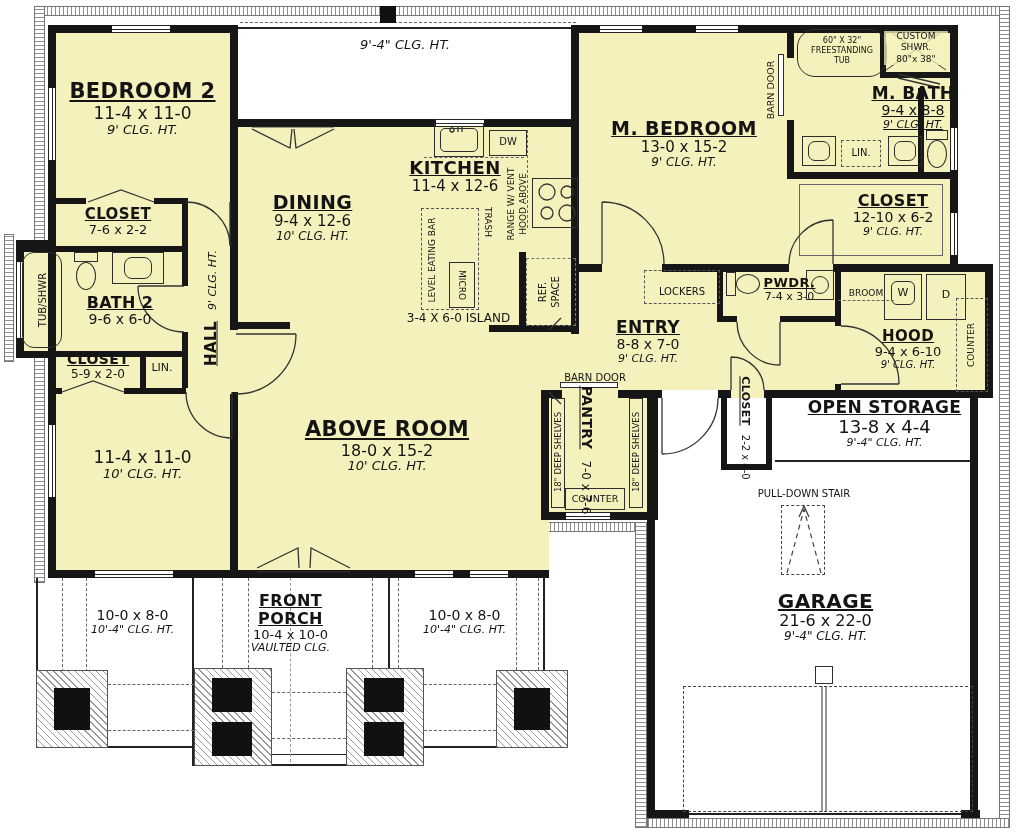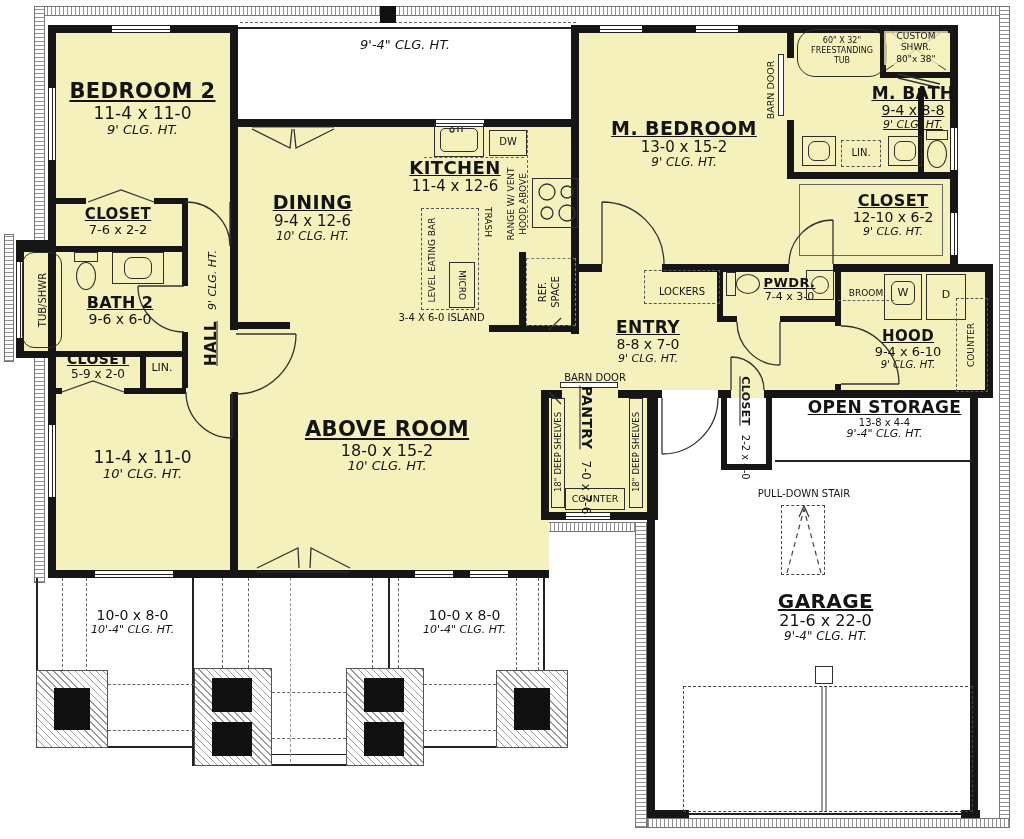--- a/index.html
+++ b/index.html
@@ -335,28 +335,34 @@
     <span class="nm">PWDR.</span>
     <span class="dm" style="font-size:11px;">7-4 x 3-0</span>
   </div>
   <div class="lbl" style="left:858px;top:328px;width:100px;font-size:15px;">
     <span class="nm">HOOD</span>
     <span class="dm" style="font-size:13px;">9-4 x 6-10</span>
     <span class="cl" style="font-size:10px;">9' CLG. HT.</span>
   </div>
   <div class="lbl" style="left:782px;top:398px;width:205px;font-size:17px;">
     <span class="nm">OPEN STORAGE</span>
-    <span class="dm" style="font-size:10px;">13-8 x 4-4</span>
+    <span class="dm" style="font-size:18px;">13-8 x 4-4</span>
     <span class="cl" style="font-size:11px;">9'-4" CLG. HT.</span>
   </div>
   <div class="lbl" style="left:738px;top:590px;width:175px;font-size:20px;">
     <span class="nm">GARAGE</span>
     <span class="dm" style="font-size:16px;">21-6 x 22-0</span>
     <span class="cl" style="font-size:12px;">9'-4" CLG. HT.</span>
   </div>
+  <div class="lbl" style="left:228px;top:592px;width:125px;font-size:16px;">
+    <span class="nm">FRONT</span>
+    <span class="nm">PORCH</span>
+    <span class="dm" style="font-size:13px;">10-4 x 10-0</span>
+    <span class="cl" style="font-size:11px;">VAULTED CLG.</span>
+  </div>
   <div class="lbl" style="left:70px;top:608px;width:125px;font-size:14px;">
     <span class="dm">10-0 x 8-0</span>
     <span class="cl" style="font-size:11px;">10'-4" CLG. HT.</span>
   </div>
   <div class="lbl" style="left:402px;top:608px;width:125px;font-size:14px;">
     <span class="dm">10-0 x 8-0</span>
     <span class="cl" style="font-size:11px;">10'-4" CLG. HT.</span>
   </div>
 
   <div class="vt" style="left:587px;top:450px;transform:translate(-50%,-50%) rotate(90deg);">
@@ -407,21 +413,21 @@
   </div>
   <div class="vt" style="left:488px;top:222px;transform:translate(-50%,-50%) rotate(90deg);font-size:9px;">
     <span>TRASH</span>
   </div>
   <div class="vt" style="left:432px;top:260px;transform:translate(-50%,-50%) rotate(-90deg);font-size:9px;">
     <span>LEVEL EATING BAR</span>
   </div>
   <div class="vt" style="left:462px;top:285px;transform:translate(-50%,-50%) rotate(90deg);font-size:9px;">
     <span>MICRO</span>
   </div>
-  <div class="lbl" style="left:389px;top:312px;width:105px;font-size:10px;">
+  <div class="lbl" style="left:406px;top:312px;width:105px;font-size:12px;">
     <span>3-4 X 6-0 ISLAND</span>
   </div>
   <div class="vt" style="left:518px;top:204px;transform:translate(-50%,-50%) rotate(-90deg);font-size:9px;line-height:1.3;">
     <span class="dm">RANGE W/ VENT</span>
     <span class="dm">HOOD ABOVE</span>
   </div>
   <div class="vt" style="left:549px;top:292px;transform:translate(-50%,-50%) rotate(-90deg);font-size:10px;line-height:1.3;">
     <span class="dm">REF.</span>
     <span class="dm">SPACE</span>
   </div>

